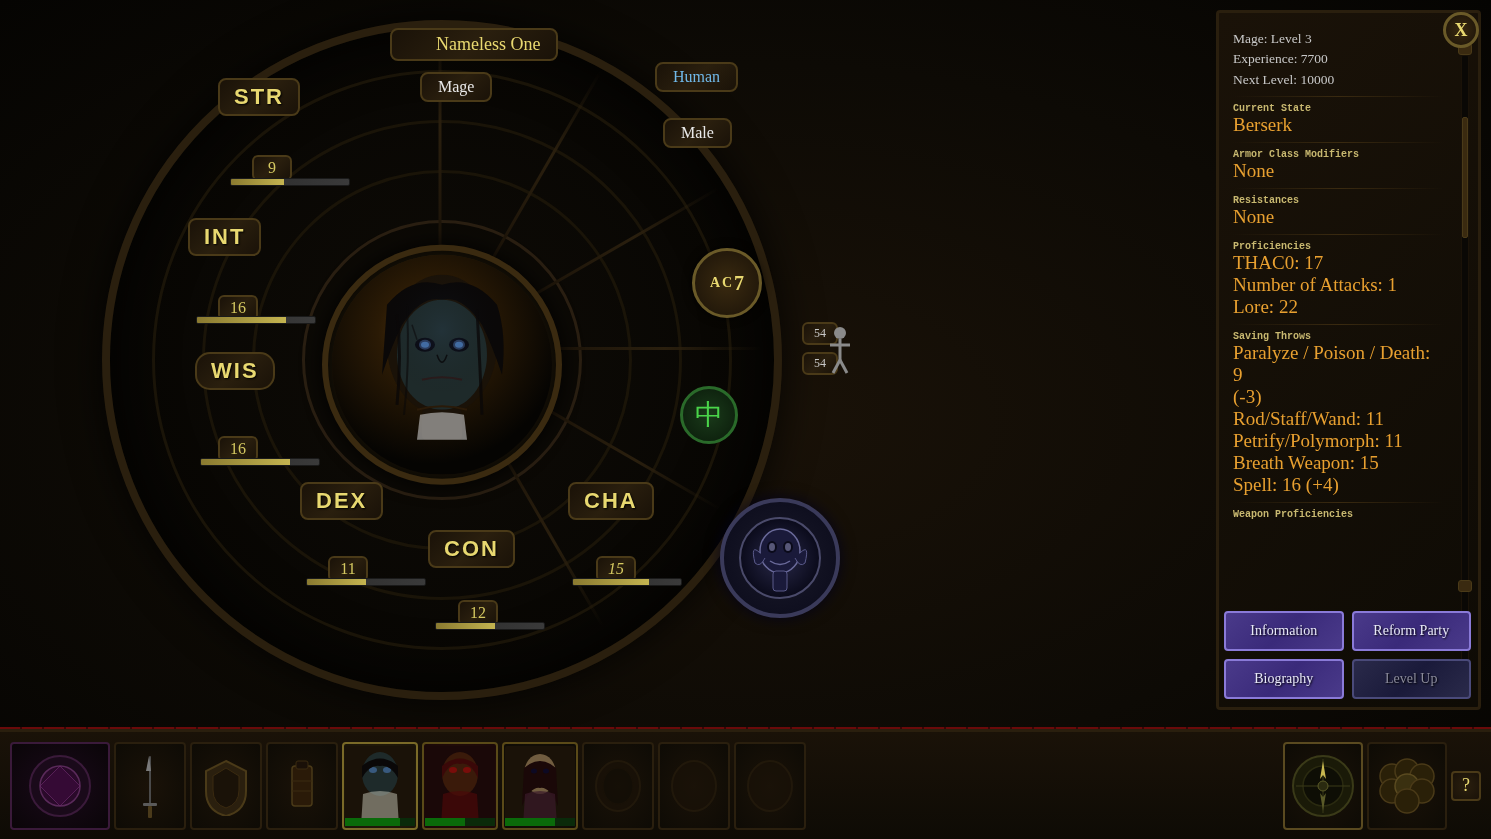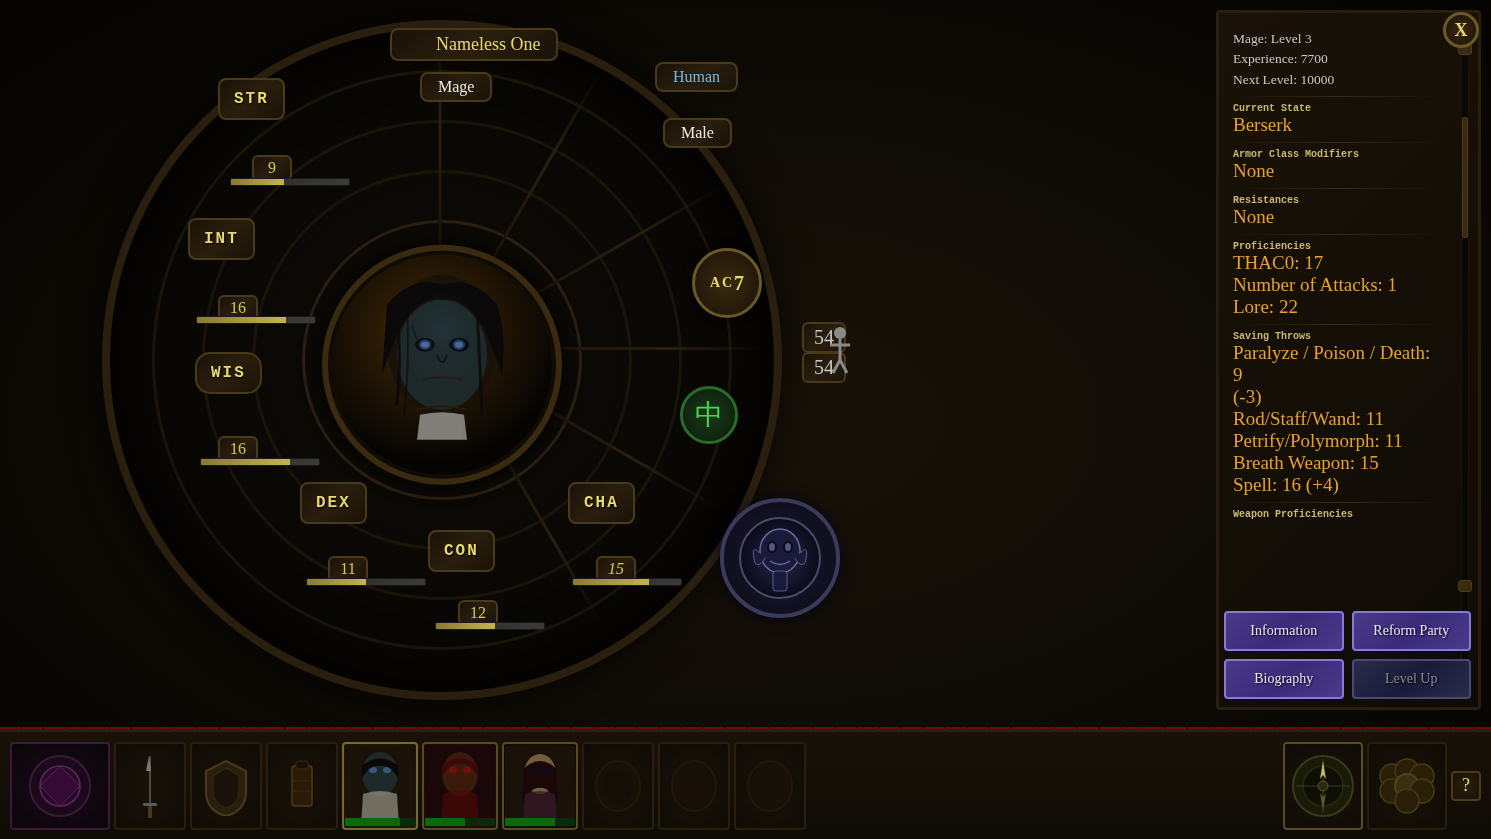--- a/index.html
+++ b/index.html
@@ -108,25 +108,25 @@
       width: 100%;
       height: 100%;
     }
 
     
     .stat-label {
       position: absolute;
       background: linear-gradient(135deg, #1a1208 0%, #2a1f0e 50%, #1a1208 100%);
       border: 2px solid #4a3a18;
       border-radius: 8px;
-      padding: 10px 14px;
+      padding: 4px 14px;
       color: #e8d870;
-      font-size: 16px;
+      font-size: 22px;
       font-weight: bold;
-      font-family: Liberation Mono, monospace;
+      font-family: Liberation Sans, sans-serif;
       text-shadow: 1px 1px 2px #000;
       letter-spacing: 2px;
     }
 
     .stat-value {
       position: absolute;
       background: linear-gradient(135deg, #1a1208 0%, #2a1f0e 50%, #1a1208 100%);
       border: 2px solid #4a3a18;
       border-radius: 6px;
       padding: 2px 10px;
@@ -219,21 +219,21 @@
     }
 
     
     .hp-badge {
       position: absolute;
       background: linear-gradient(135deg, #1a1208 0%, #2a1f0e 50%, #1a1208 100%);
       border: 2px solid #4a3a18;
       border-radius: 6px;
       padding: 2px 10px;
       color: #c8c8c8;
-      font-size: 20px;
+      font-size: 12px;
       font-family: 'Times New Roman', serif;
     }
 
     
     .chi-badge {
       position: absolute;
       top: 386px;
       left: 680px;
       width: 58px;
       height: 58px;

